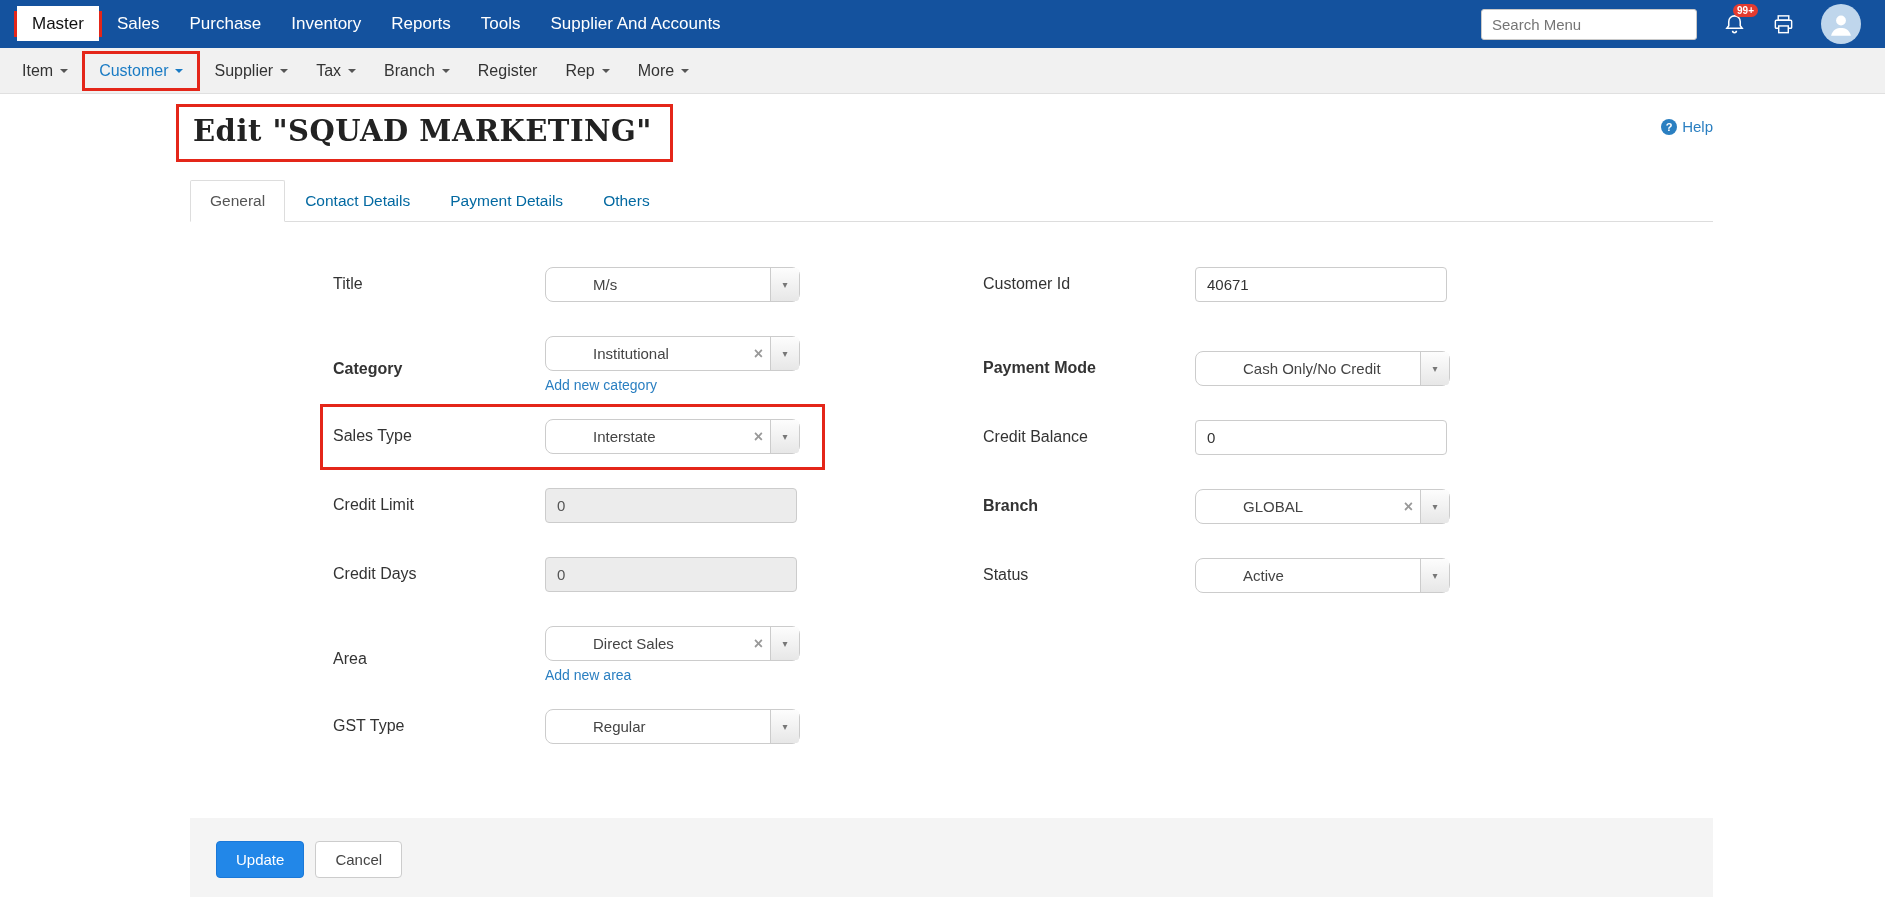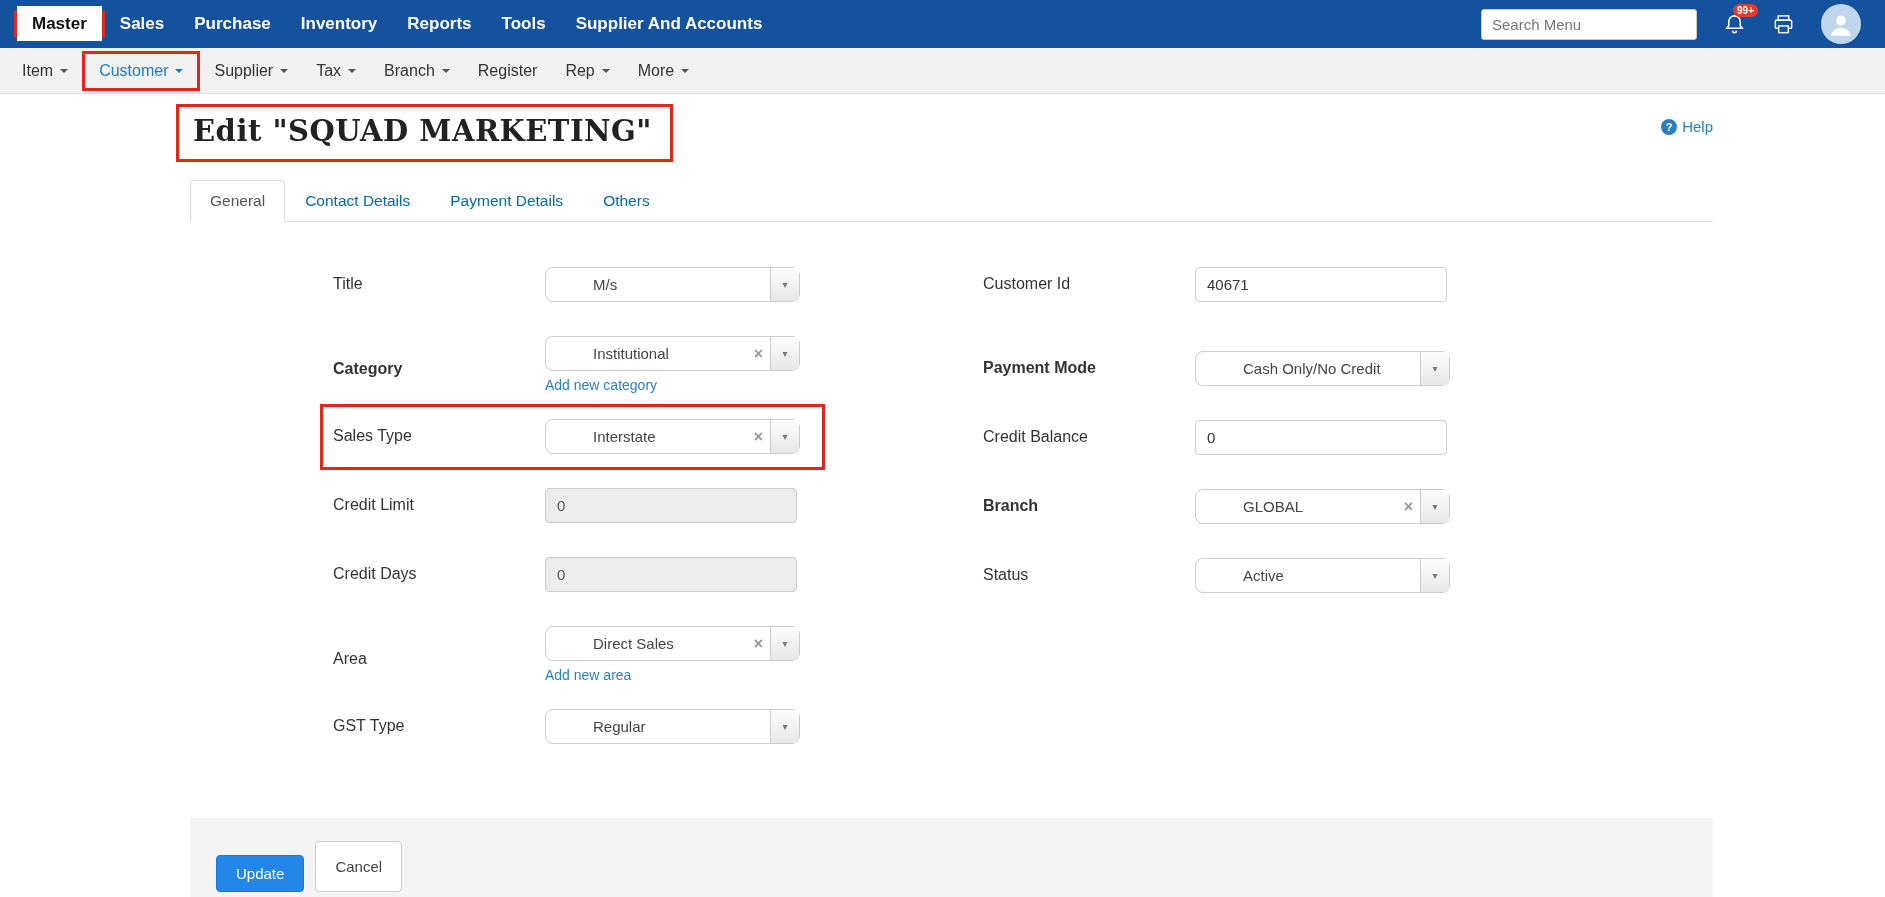--- a/index.html
+++ b/index.html
@@ -2,21 +2,21 @@
 <html><head>
 <meta charset="utf-8">
 <style>
   * { box-sizing: border-box; }
   html,body { margin:0; padding:0; background:#fff; }
   body { font-family:"Liberation Sans", sans-serif; }
   .screen { width:1885px; height:897px; background:#fff; overflow:hidden; position:relative; }
 
   
   .topnav { background:#14529e; height:48px; display:flex; align-items:center; padding:0 14px; }
-  .topnav-item { color:#fff; font-size:17px; font-weight:bold; padding:0 15px; cursor:pointer; white-space:nowrap; }
+  .topnav-item { color:#fff; font-size:17px; font-weight:normal; padding:0 15px; cursor:pointer; white-space:nowrap; }
   .master-annot { border:3px solid #e42619; display:inline-block; }
   .topnav-item.active { background:#fff; color:#111; padding:8px 15px; }
   .topnav-right { margin-left:auto; display:flex; align-items:center; gap:26px; padding-right:10px; }
   .search-input { width:216px; height:31px; border:1px solid #c9c9c9; border-radius:3px; padding:0 10px; font-size:15px; color:#333; outline:none; }
   .icon-wrap { position:relative; display:flex; align-items:flex-start; cursor:pointer; }
   .badge { position:absolute; top:-9px; right:-12px; background:#e43b2f; color:#fff; font-size:10px; font-weight:bold; border-radius:8px; padding:1px 4px; line-height:11px; }
   .avatar { width:40px; height:40px; border-radius:50%; background:#bfd6ec; display:flex; align-items:center; justify-content:center; overflow:hidden; cursor:pointer; }
 
   
   .subnav { background:#f1f1f1; height:46px; display:flex; align-items:center; padding:0 8px; border-bottom:1px solid #e0e0e0; }
@@ -58,21 +58,21 @@
   .tinput { width:252px; height:35px; border:1px solid #ccc; border-radius:4px; padding:0 11px; font-size:15px; color:#333; background:#fff; outline:none; }
   .tinput:disabled { background:#ececec; color:#555; }
 
   .row-link { margin-top:6px; font-size:14px; color:#2a7fc1; text-decoration:none; cursor:pointer; }
 
   .annot-box { position:absolute; left:-13px; top:-15px; width:505px; height:66px; border:3px solid #e42619; pointer-events:none; }
 
   
   .footer-bar { background:#f4f4f4; margin-top:40px; padding:23px 0 23px 26px; display:flex; gap:11px; }
   .btn { font-size:15px; border-radius:4px; padding:9px 19px; cursor:pointer; }
-  .btn-primary { background:#2287e8; border:1px solid #1a78d8; color:#fff;margin-top:14px; }
+  .btn-primary { background:#2287e8; border:1px solid #1a78d8; color:#fff; }
   .btn-default { background:#fff; border:1px solid #ccc; color:#444; }
 </style>
 </head>
 <body>
 
 <div class="screen">
 
   <div class="topnav">
     <span class="master-annot">
       <span class="topnav-item active">Master</span>

